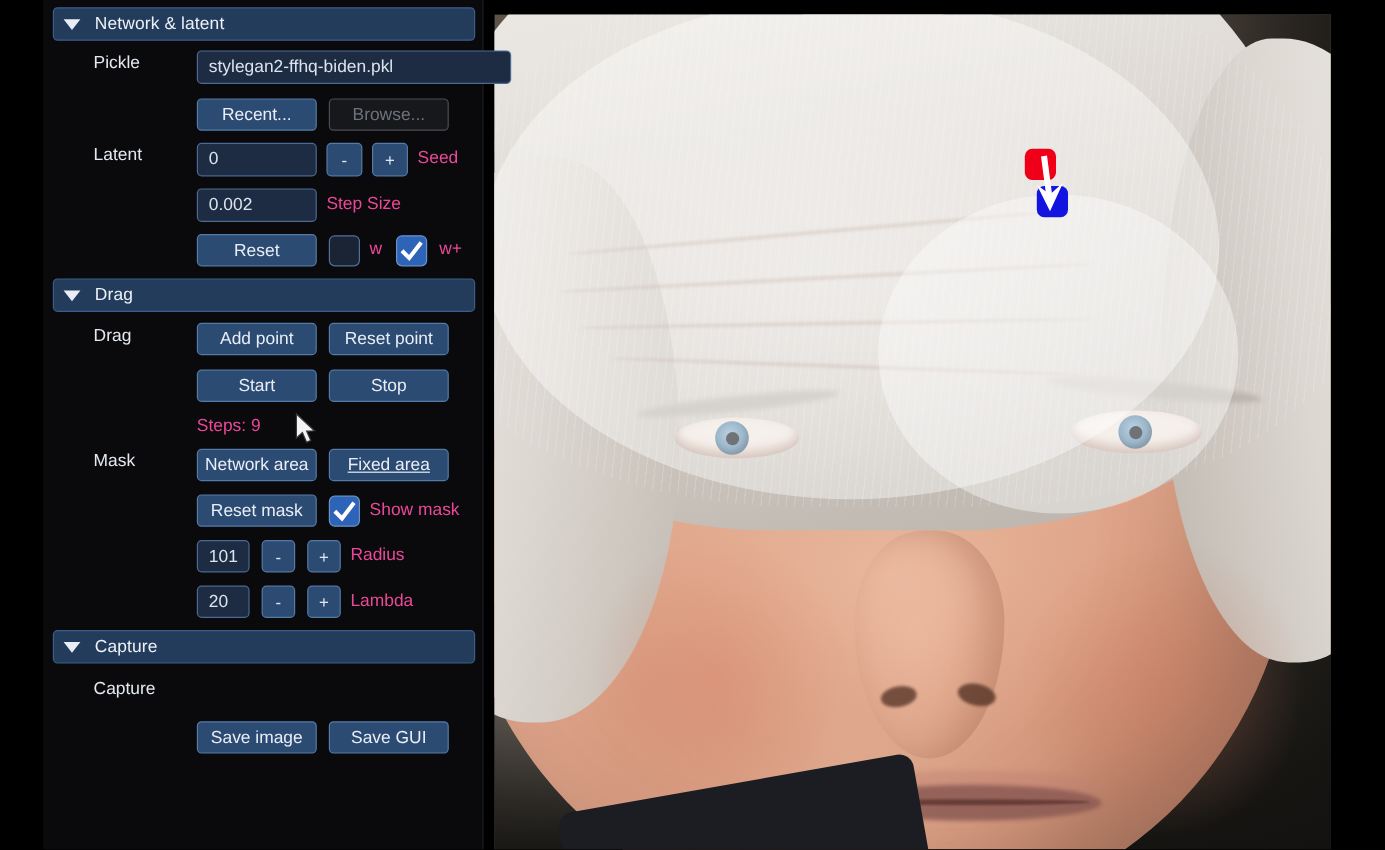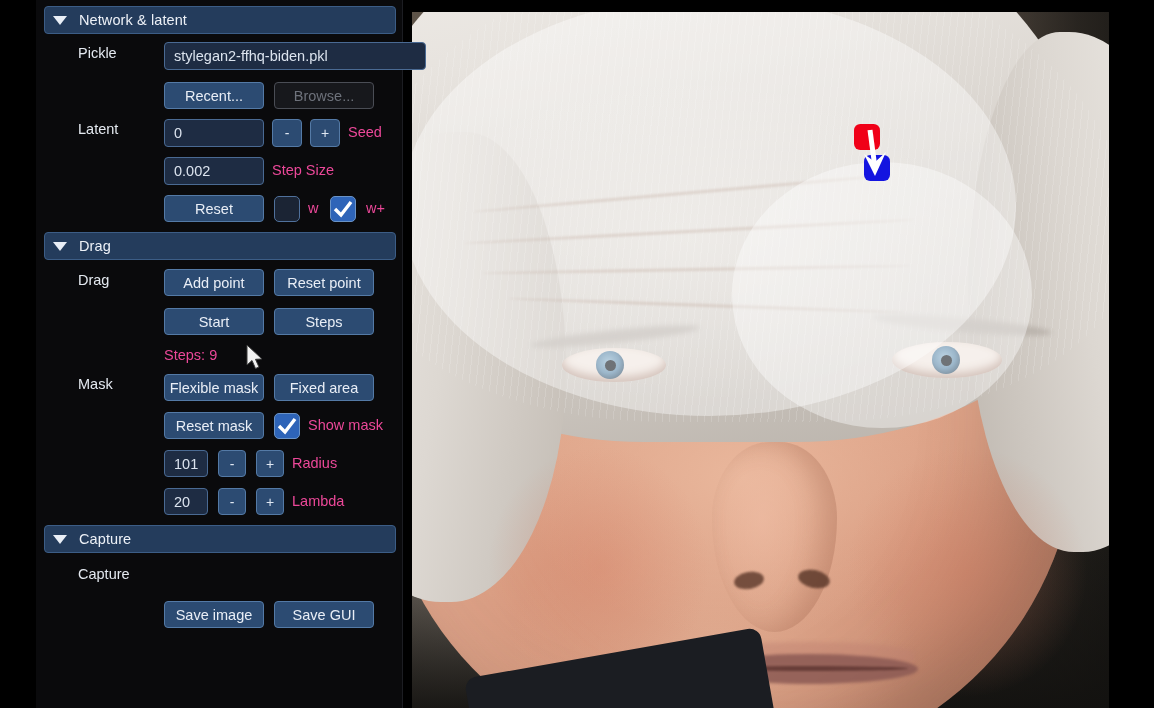--- a/index.html
+++ b/index.html
@@ -241,27 +241,27 @@
     <div class="sec-header" style="top:232px;">
       <span class="tri"></span>
       <span class="sec-title">Drag</span>
     </div>
 
     <span class="rowlabel" style="top:272px;">Drag</span>
     <div class="btn" style="left:128px;top:269px;width:100px;height:27px;">Add point</div>
     <div class="btn" style="left:238px;top:269px;width:100px;height:27px;">Reset point</div>
 
     <div class="btn" style="left:128px;top:308px;width:100px;height:27px;">Start</div>
-    <div class="btn" style="left:238px;top:308px;width:100px;height:27px;">Steps</div>
+    <div class="btn" style="left:238px;top:308px;width:100px;height:27px;">Stop</div>
 
     <span class="plainlabel" style="left:128px;top:347px;">Steps: 9</span>
 
     <span class="rowlabel" style="top:376px;">Mask</span>
-    <div class="btn" style="left:128px;top:374px;width:100px;height:27px;">Flexible mask</div>
-    <div class="btn" style="left:238px;top:374px;width:100px;height:27px;">Fixed area</div>
+    <div class="btn" style="left:128px;top:374px;width:100px;height:27px;">Network area</div>
+    <div class="btn" style="left:238px;top:374px;width:100px;height:27px;text-decoration:underline;">Fixed area</div>
 
     <div class="btn" style="left:128px;top:412px;width:100px;height:27px;">Reset mask</div>
     <div class="cbox on" style="left:238px;top:413px;">
       <svg class="ck" width="24" height="24" viewBox="0 0 24 24">
           <path d="M4 12 L10 18 L20 5" stroke="#fff" stroke-width="3.4" fill="none"></path>
         </svg>
     </div>
     <span class="plainlabel" style="left:272px;top:417px;">Show mask</span>
 
     <div class="tinput" style="left:128px;top:450px;width:44px;height:27px;text-align:center;">101</div>

